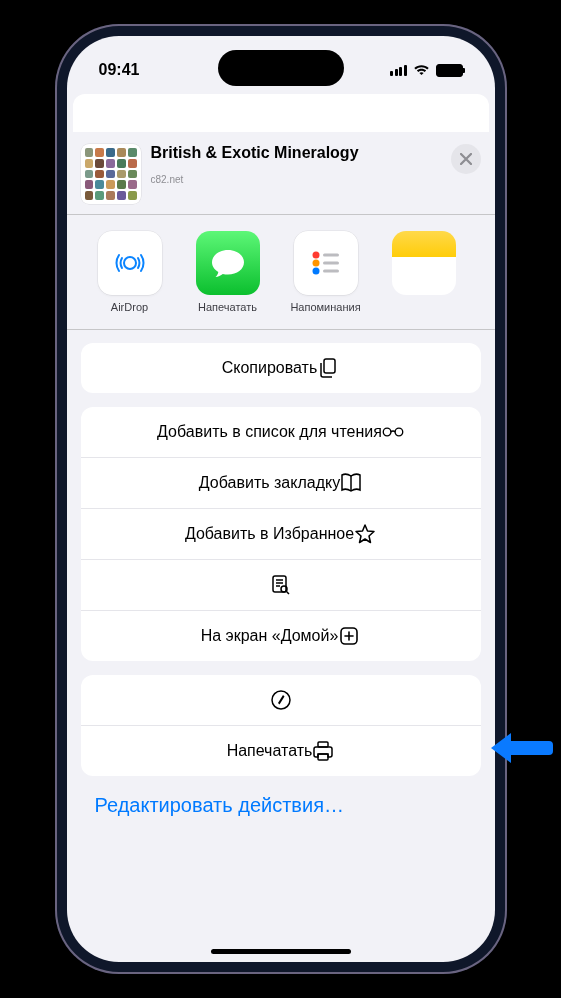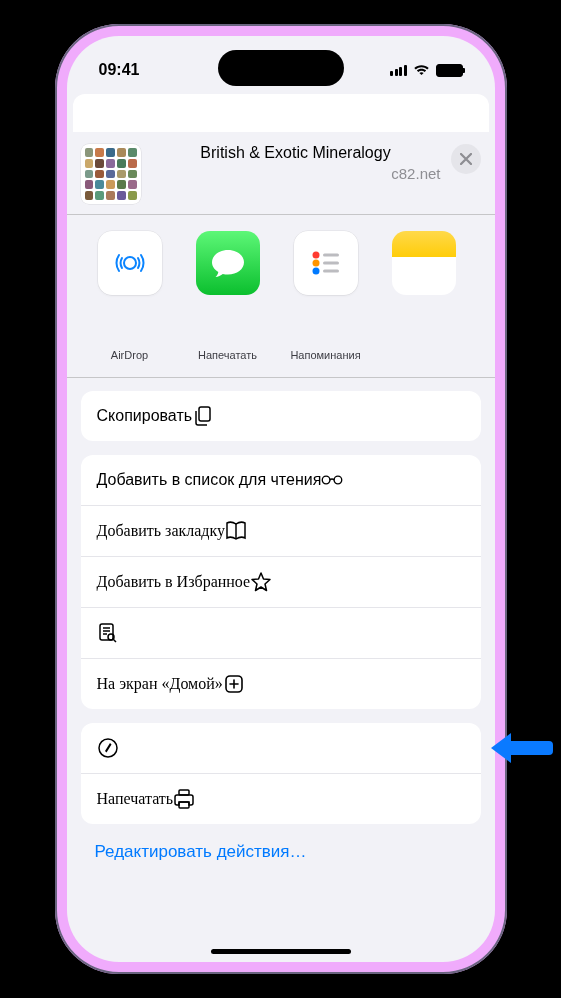--- a/index.html
+++ b/index.html
@@ -14,21 +14,21 @@
       justify-content: center;
       align-items: center;
       width: 561px;
       height: 998px;
       font-family: -apple-system, BlinkMacSystemFont, "Segoe UI", "Helvetica Neue", Arial, sans-serif;
       position: relative;
     }
     .phone-frame {
       width: 452px;
       height: 950px;
-      background: #f0abfc;
+      background: #0f172a;
       border-radius: 64px;
       padding: 12px;
       position: relative;
       box-shadow: inset 0 0 0 2px #6a6480, 0 4px 30px rgba(0,0,0,0.5);
     }
     .phone-inner {
       width: 100%;
       height: 100%;
       background: #f2f2f7;
       border-radius: 52px;
@@ -156,32 +156,30 @@
     .thumb span:nth-child(20){background:#9a6a8a}
     .thumb span:nth-child(21){background:#7a5a3a}
     .thumb span:nth-child(22){background:#5a9a7a}
     .thumb span:nth-child(23){background:#aa7a5a}
     .thumb span:nth-child(24){background:#6a5a9a}
     .thumb span:nth-child(25){background:#8a9a4a}
 
     .header-info { flex: 1; min-width: 0; }
     .header-title {
       font-size: 16px;
-      font-weight: 400;
+      font-weight: 700;
       color: #000;
       white-space: nowrap;
       overflow: hidden;
       text-overflow: ellipsis;
-      text-align: center;
     }
     .header-subtitle {
-      font-size: 15px;
+      font-size: 10px;
       color: #8e8e93;
-      margin-top: 3px;
-      text-align: right;
+      margin-top: 12px;
     }
     .options-btn {
       display: inline-flex;
       align-items: center;
       gap: 4px;
       border: 0.5px solid #c6c6c8;
       background: #fff;
       border-radius: 14px;
       padding: 4px 10px;
       font-size: 13px;
@@ -227,60 +225,58 @@
       display: flex;
       align-items: center;
       justify-content: center;
       font-size: 32px;
       color: #fff;
     }
     .app-label {
       font-size: 11px;
       color: #3c3c43;
       text-align: left;
-      margin-top: 48px;
     }
     .app-airdrop { background: #fff; box-shadow: 0 0 0 0.5px rgba(0,0,0,0.08), 0 1px 3px rgba(0,0,0,0.05); }
     .app-messages { background: linear-gradient(180deg, #5df777 0%, #0bbf2e 100%); }
     .app-mail { background: linear-gradient(180deg, #3478f6 0%, #1450e0 100%); }
     .app-reminders { background: #fff; box-shadow: 0 0 0 0.5px rgba(0,0,0,0.08), 0 1px 3px rgba(0,0,0,0.05); }
     .app-notes { background: linear-gradient(180deg,#ffd94a 0%, #ffcd0a 40%, #fff 40%); }
 
     .action-group {
       margin: 0 14px 14px 14px;
       background: #fff;
       border-radius: 12px;
       overflow: hidden;
     }
     .action-item {
       display: flex;
       align-items: center;
-      justify-content: flex-start;
+      justify-content: center;
       padding: 14px 16px;
       font-size: 16px;
       color: #000;
     }
     .action-item + .action-item {
       border-top: 0.5px solid #e5e5ea;
-      font-family: Liberation Serif, serif;
     }
     .action-icon {
       width: 22px;
       height: 22px;
       display: flex;
       align-items: center;
       justify-content: center;
       color: #000;
       flex-shrink: 0;
     }
     .action-icon svg { display: block; }
 
     .edit-actions {
       padding: 10px 28px 0 28px;
-      font-size: 17px;
+      font-size: 20px;
       color: #007aff;
     }
 
     .home-indicator {
       position: absolute;
       bottom: 8px;
       left: 50%;
       transform: translateX(-50%);
       width: 140px;
       height: 5px;

